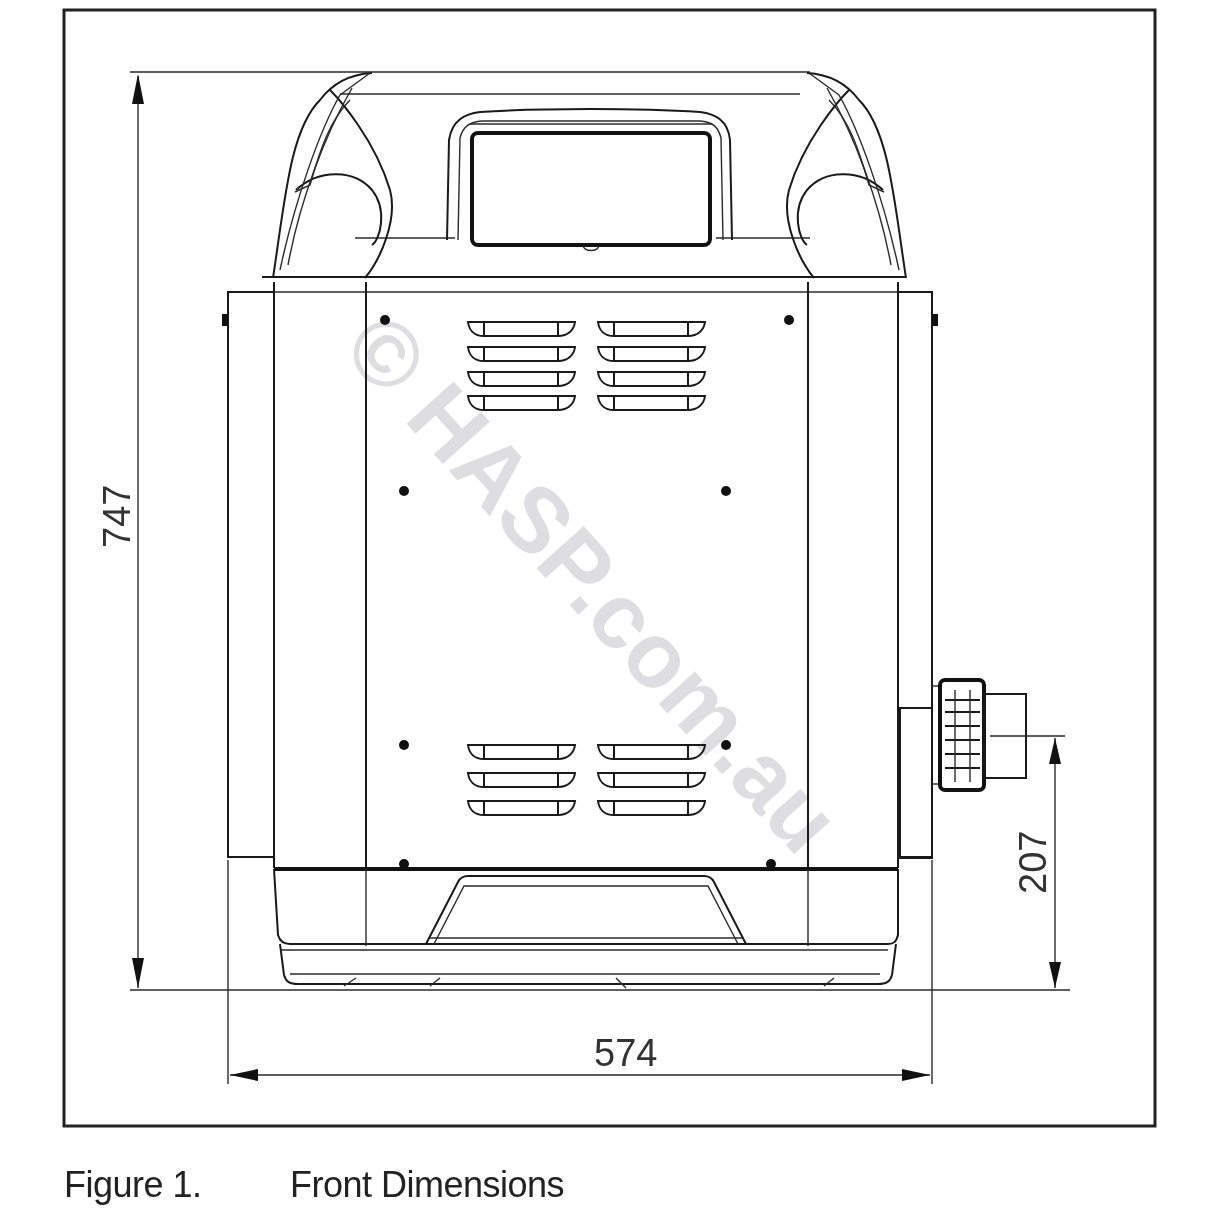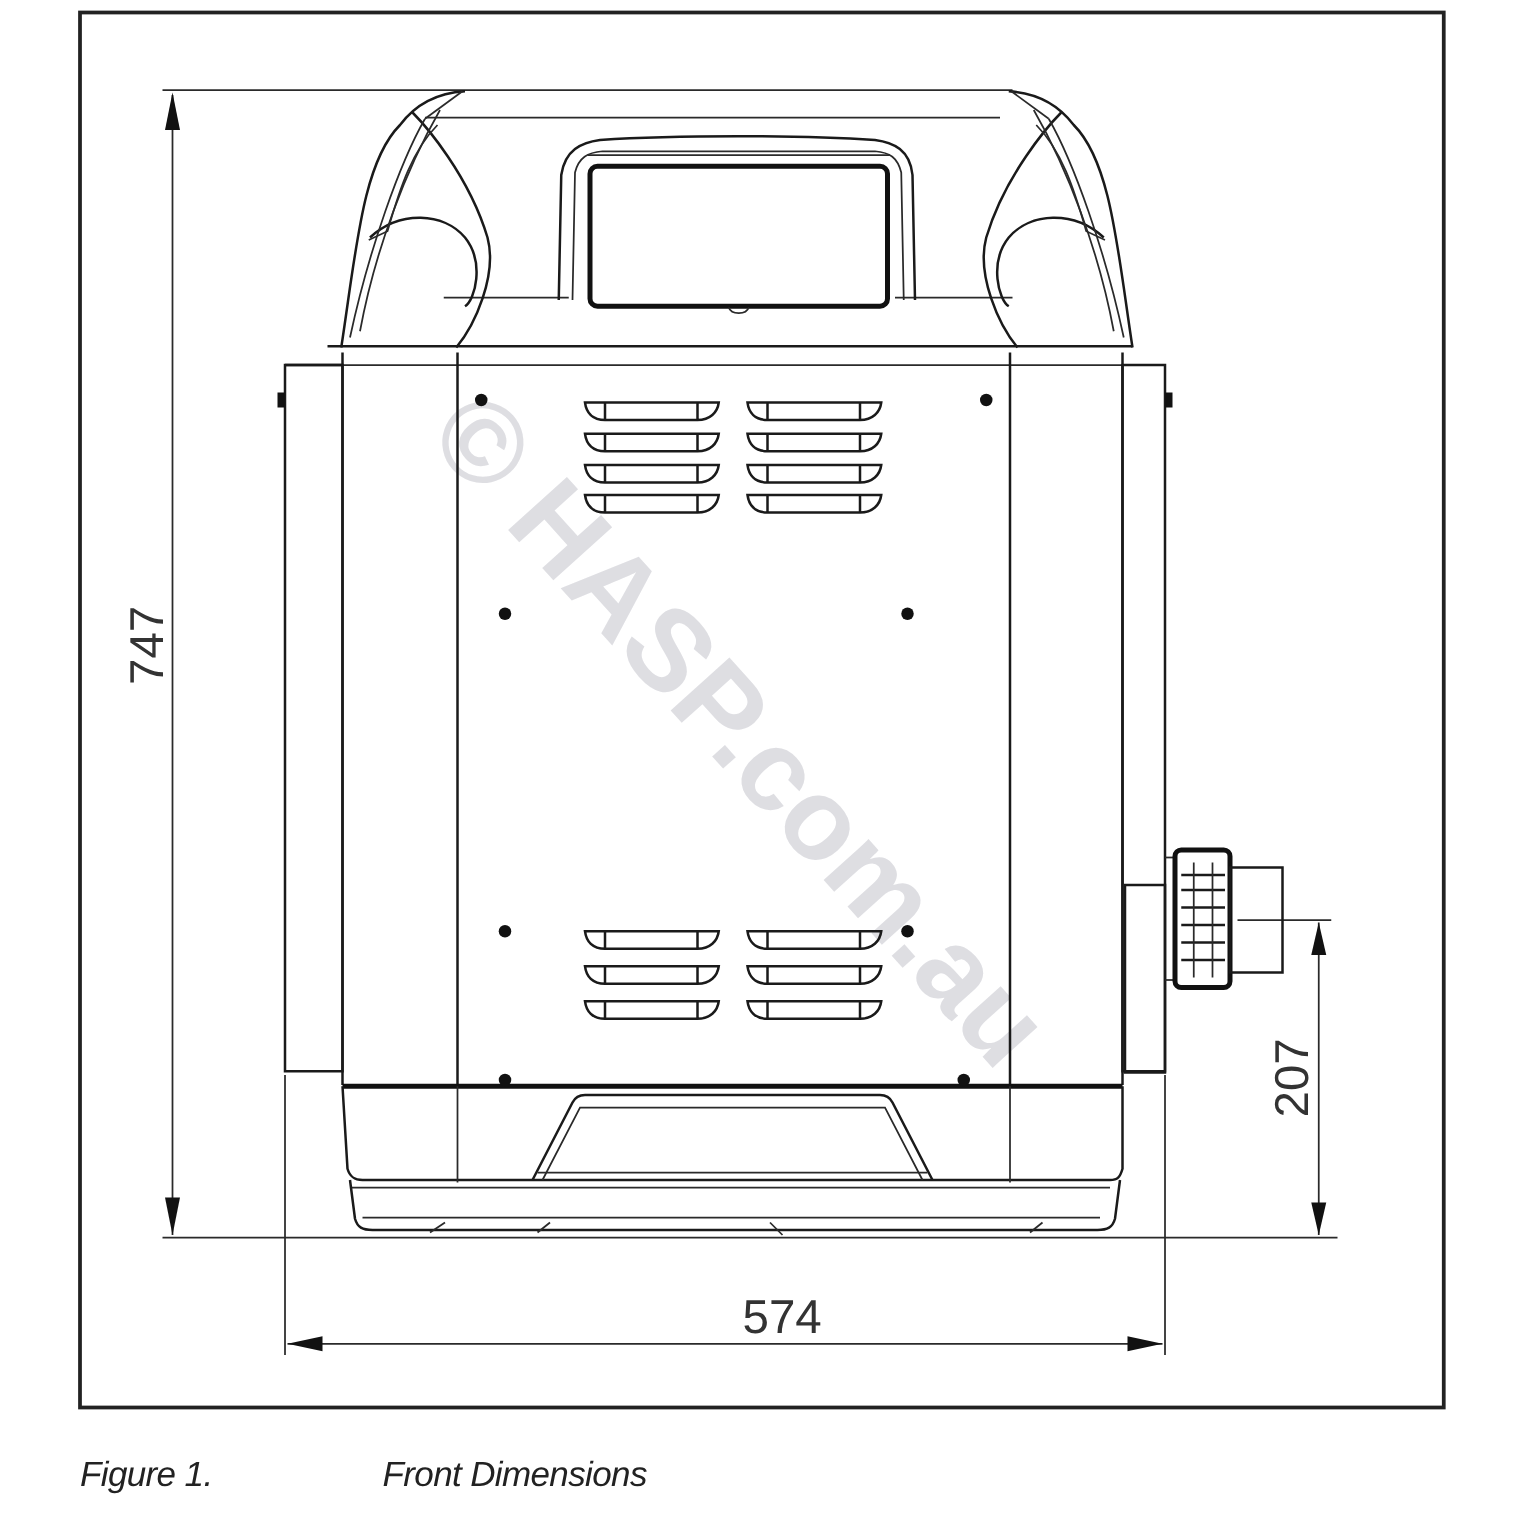--- a/index.html
+++ b/index.html
@@ -6,23 +6,23 @@
     body { width: 1214px; height: 1214px; position: relative; overflow: hidden; font-family: "Liberation Sans", sans-serif; }
     #drawing { position: absolute; left: 0; top: 0; width: 1214px; height: 1214px; }
     .ln { stroke: #1a1a1a; fill: none; stroke-width: 2; }
     .ln-thin { stroke: #2a2a2a; fill: none; stroke-width: 1.4; }
     .ln-thick { stroke: #111; fill: none; stroke-width: 4; }
     .frame { stroke: #222; fill: none; stroke-width: 3; }
     .dot { fill: #111; }
     .arrow { fill: #111; }
     .dim-text { font-family: "Liberation Sans", sans-serif; font-size: 38px; fill: #333; }
     .watermark { font-family: "Liberation Sans", sans-serif; font-size: 92px; font-weight: bold; fill: #d9d9de; opacity: 0.85; }
-    .caption { position: absolute; top: 1164px; font-family: "Liberation Sans", sans-serif; font-style: italic; font-size: 28px; color: #222; letter-spacing: -0.5px; }
+    .caption { position: absolute; top: 1164px; font-family: "Liberation Sans", sans-serif; font-size: 36px; color: #222; letter-spacing: -0.5px; }
     .caption-num { left: 64px; }
-    .caption-title { left: 306px; }
+    .caption-title { left: 290px; }
   </style>
 </head>
 <body>
 
 <svg id="drawing" viewBox="0 0 1214 1214" xmlns="http://www.w3.org/2000/svg">
 
   <rect class="frame" x="64" y="10" width="1091" height="1116"></rect>
 
   <g transform="translate(340,350) rotate(48)">
     <text class="watermark" x="0" y="0">© HASP.com.au</text>

